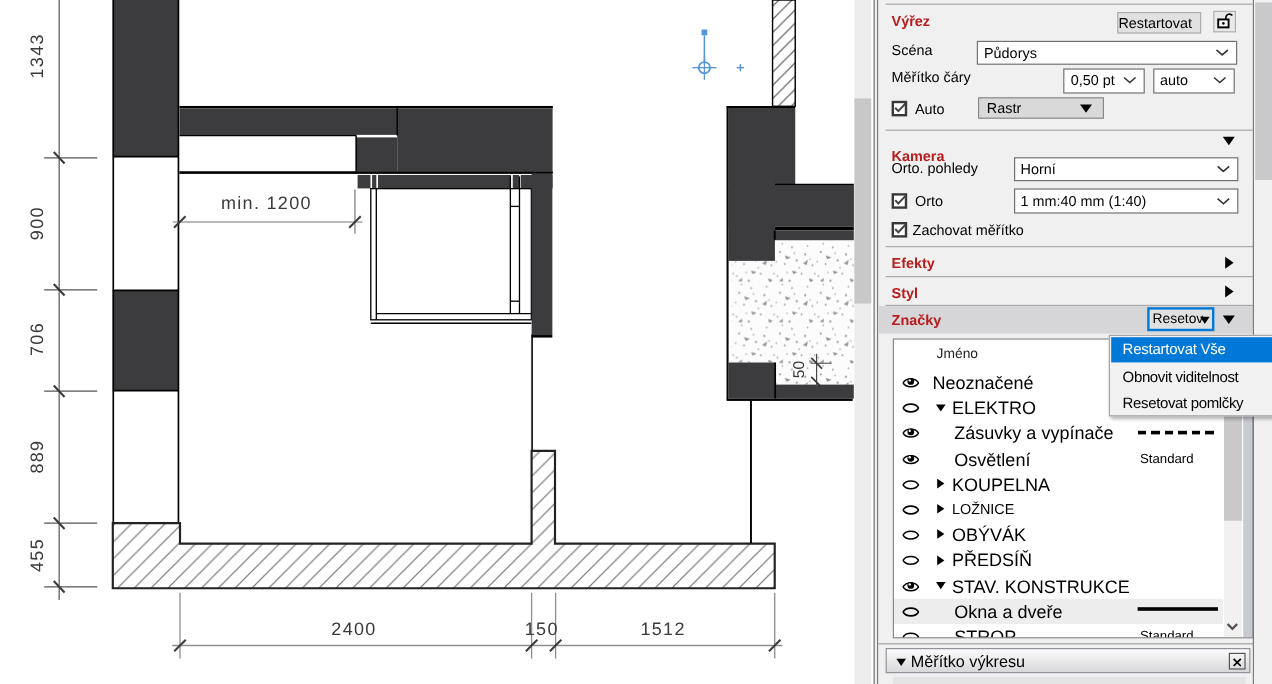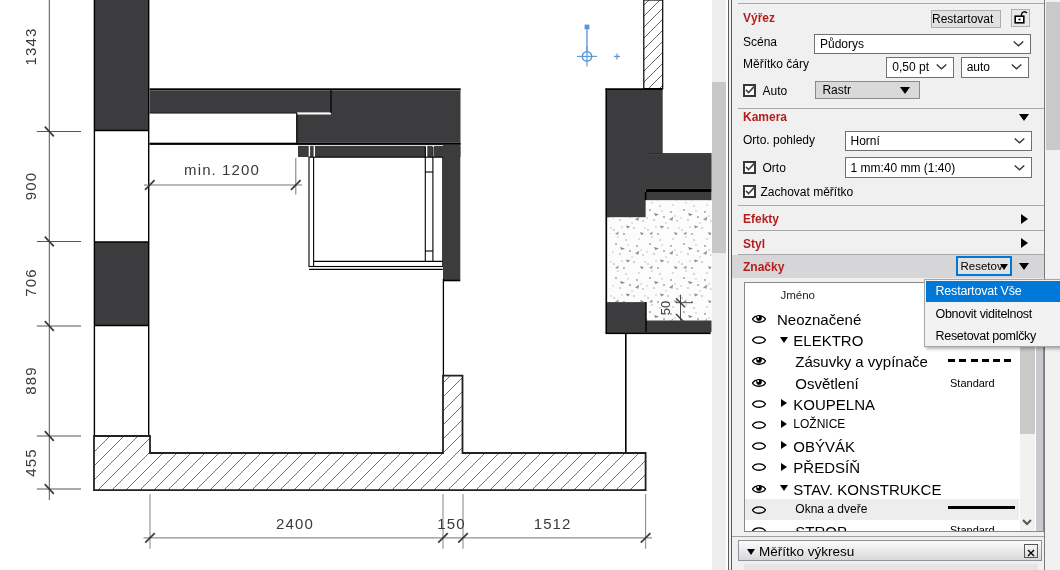--- a/index.html
+++ b/index.html
@@ -232,21 +232,21 @@
 <svg class="abs" style="left:744.5px;top:85px;" width="11" height="10" viewBox="0 0 11 10">
     <path d="M1,4.8 L3.6,7.6 L9.6,1.2" fill="none" stroke="#444" stroke-width="1.7"></path>
   </svg>
 <div class="lbl" style="left:762.5px;top:84px;">Auto</div>
 <div class="abs" style="left:815.4px;top:81px;width:104.4px;height:17.6px;background:#d9d9d9;border:1px solid #8a8a8a;box-sizing:border-box;">
   <span style="position:absolute;left:6px;top:50%;transform:translateY(-50%);font-size:12px;">Rastr</span>
   <div class="tri" style="right:9px;top:5px;border-left:5.5px solid transparent;border-right:5.5px solid transparent;border-top:7px solid #000;"></div>
 </div>
 <div class="sep" style="top:107.5px;"></div>
 
-<div class="hdr" style="top:110px;">Kamera</div>
+<div class="hdr" style="top:123px;">Kamera</div>
 <div class="tri abs" style="left:1019px;top:113.5px;border-left:5px solid transparent;border-right:5px solid transparent;border-top:7px solid #000;"></div>
 <div class="lbl" style="left:743px;top:133px;">Orto. pohledy</div>
 <div class="combo" style="left:844.5px;top:130.5px;width:187px;height:20.6px;">
   <span class="tx">Horní</span>
   <svg class="chev" viewBox="0 0 9 5">
       <path d="M0.5,0.5 L4.5,4 L8.5,0.5" fill="none" stroke="#333" stroke-width="1.1"></path>
     </svg>
 </div>
 <div class="cb" style="left:743px;top:160.5px;"></div>
 <svg class="abs" style="left:744.5px;top:161.7px;" width="11" height="10" viewBox="0 0 11 10">
@@ -344,21 +344,21 @@
 
   <div class="abs" style="left:32.5px;top:28px;font-size:15px;">Neoznačené</div>
   <div class="abs" style="left:48.8px;top:49.2px;font-size:15px;">ELEKTRO</div>
   <div class="abs" style="left:50.8px;top:70.4px;font-size:15px;">Zásuvky a vypínače</div>
   <div class="abs" style="left:50.8px;top:91.6px;font-size:15px;">Osvětlení</div>
   <div class="abs" style="left:48.8px;top:112.8px;font-size:15px;">KOUPELNA</div>
   <div class="abs" style="left:48.8px;top:134px;font-size:12px;">LOŽNICE</div>
   <div class="abs" style="left:48.8px;top:155.2px;font-size:15px;">OBÝVÁK</div>
   <div class="abs" style="left:48.8px;top:176.4px;font-size:15px;">PŘEDSÍŇ</div>
   <div class="abs" style="left:48.8px;top:197.6px;font-size:15px;">STAV. KONSTRUKCE</div>
-  <div class="abs" style="left:50.8px;top:218.8px;font-size:12px;">Okna a dveře</div>
+  <div class="abs" style="left:50.8px;top:218.8px;font-size:15px;">Okna a dveře</div>
   <div class="abs" style="left:50.8px;top:240px;font-size:15px;">STROP</div>
 
   <div class="abs" style="left:203.7px;top:76.2px;width:67px;height:3px;background:repeating-linear-gradient(90deg,#000 0,#000 7px,transparent 7px,transparent 11.3px);"></div>
   <div class="abs" style="left:205.5px;top:93.5px;font-size:11px;">Standard</div>
   <div class="abs" style="left:203px;top:223.1px;width:67.7px;height:2.7px;background:#000;"></div>
   <div class="abs" style="left:205.5px;top:240.5px;font-size:11px;">Standard</div>
 </div>
 <div class="abs" style="left:732.3px;top:535.8px;width:311.7px;height:1px;background:#a0a0a0;"></div>
 
 <div class="abs" style="left:923.5px;top:278.6px;width:137px;height:68.5px;background:#f2f2f2;border:1px solid #a6a6a6;box-sizing:border-box;box-shadow:2px 2px 3px rgba(0,0,0,0.3);z-index:20;" id="menu">

